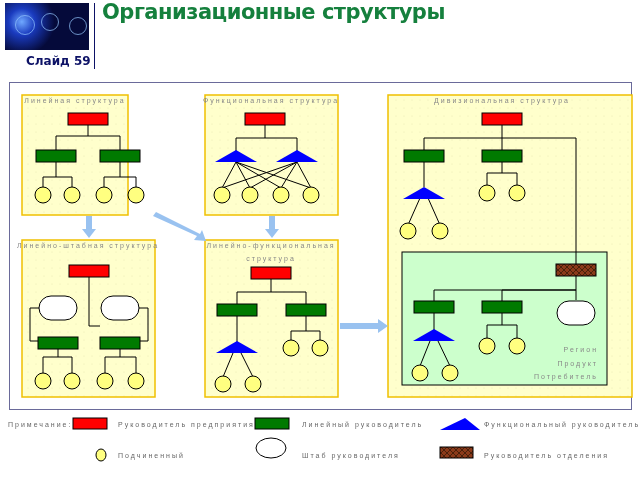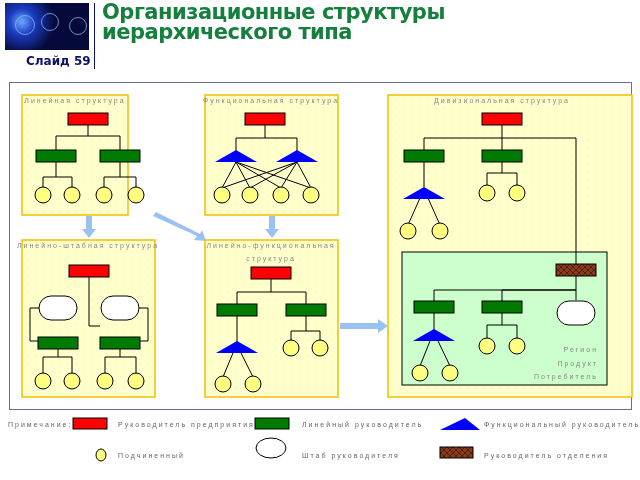--- a/index.html
+++ b/index.html
@@ -17,21 +17,20 @@
 
 <div id="logo">
   <div class="glow" style="left:10px;top:12px;width:18px;height:18px;"></div>
   <div class="glow" style="left:36px;top:10px;width:16px;height:16px;"></div>
   <div class="glow" style="left:64px;top:14px;width:16px;height:16px;"></div>
 </div>
 <div id="slide-num">Слайд 59</div>
 <div id="vline"></div>
 <div id="title">
   <div>Организационные структуры</div>
-  <div>иерархического типа</div>
 </div>
 <div id="frame"></div>
 
 <svg id="dia" width="640" height="480" style="position:absolute;left:0;top:0;">
   <defs>
     <pattern id="hatch" width="6" height="6" patternUnits="userSpaceOnUse">
       <rect width="6" height="6" fill="#8b3a1a"></rect>
       <path d="M0,0 L6,6 M6,0 L0,6" stroke="#3a1a08" stroke-width="0.8"></path>
     </pattern>
     <pattern id="dots" width="8" height="8" patternUnits="userSpaceOnUse">

